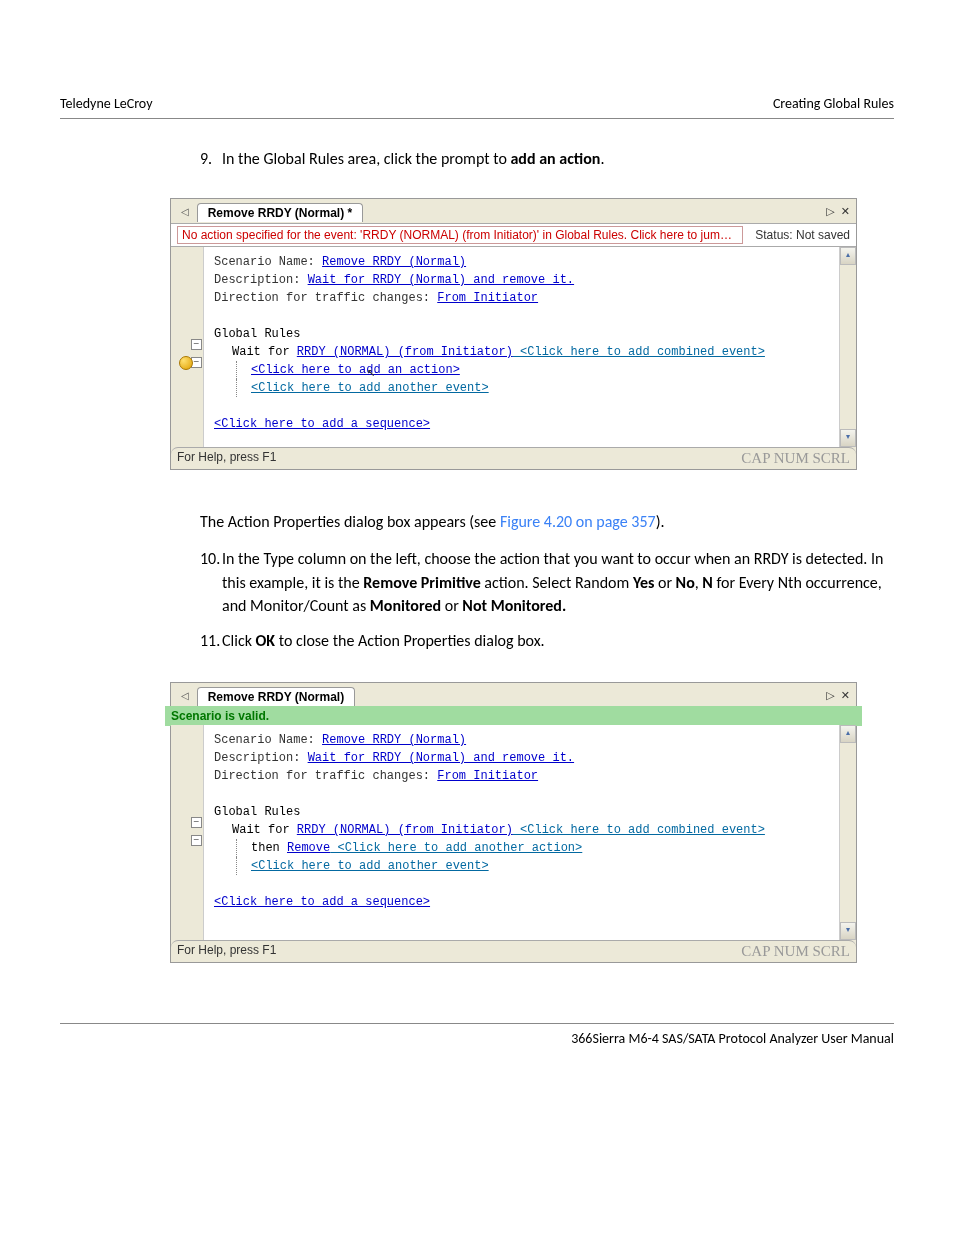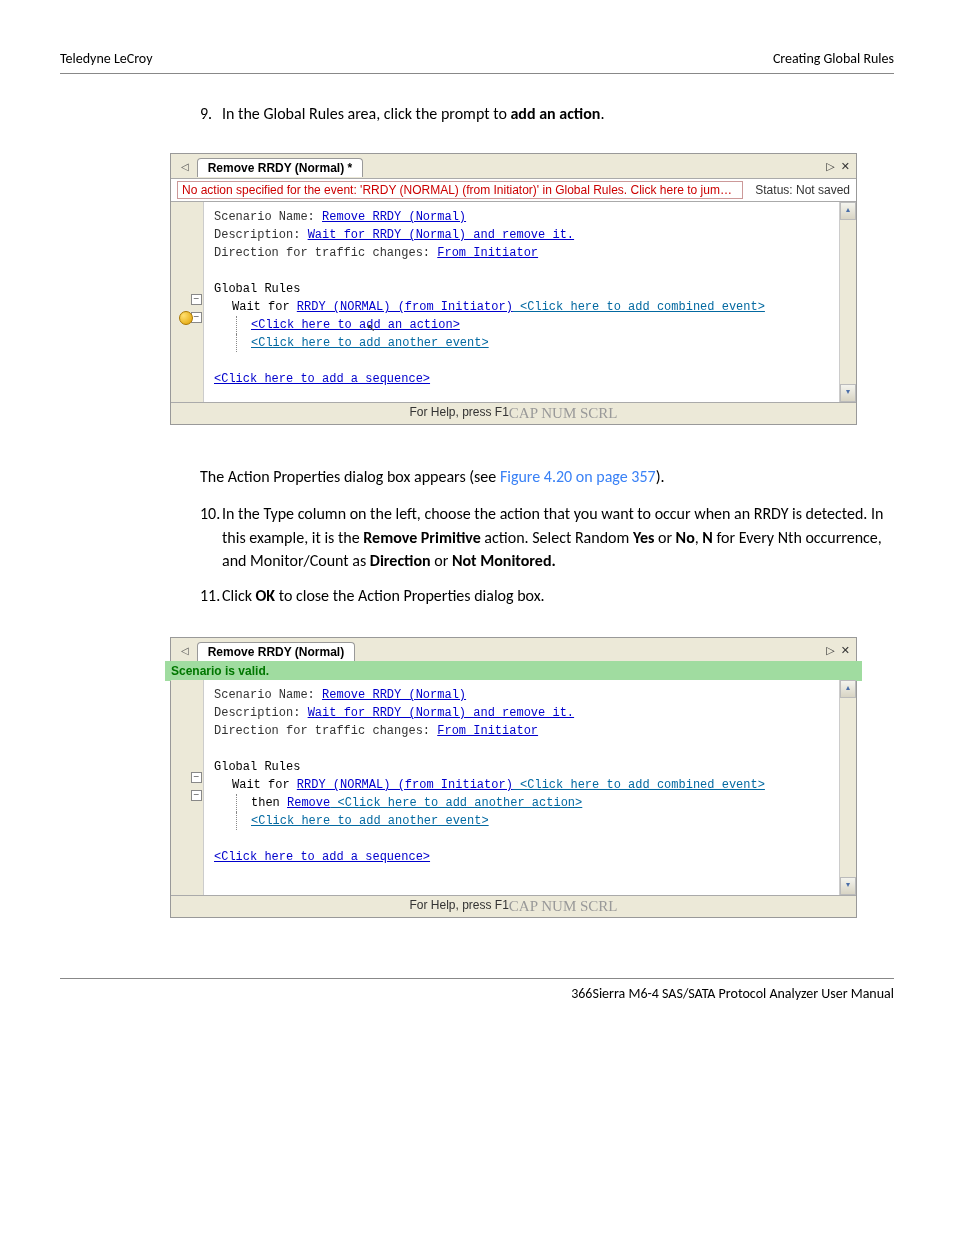--- a/index.html
+++ b/index.html
@@ -14,20 +14,21 @@
   .page {
     padding: 50px 60px 40px 60px;
   }
   .hdr {
     display: flex;
     justify-content: space-between;
     font-size: 14px;
     padding-bottom: 6px;
     border-bottom: 1px solid #888;
     margin-bottom: 28px;
+    margin-top: 45px;
   }
   .body-text {
     margin-left: 140px;
     margin-right: 10px;
     font-size: 16px;
     line-height: 1.45;
   }
   .num-item {
     display: flex;
     margin-bottom: 12px;
@@ -179,26 +180,27 @@
     line-height: 14px;
   }
   .scroll .track { flex: 1; }
   .cursor-icon {
     position: absolute;
     font-size: 14px;
     pointer-events: none;
   }
   .statusbar {
     display: flex;
-    justify-content: center;
+    justify-content: space-between;
     border-top: 1px solid #aaa;
     padding: 2px 6px;
     font-size: 12px;
     color: #333;
     background: #ece9d8;
+    border-radius: 7px;
   }
   .statusbar .caps {
     color: #999;
     font-size: 15px;
     font-family: Liberation Serif, serif;
   }
   .tree-line {
     border-left: 1px dotted #888;
     margin-left: 4px;
     padding-left: 14px;
@@ -282,21 +284,21 @@
   </div>
 
   <div class="body-text" style="margin-top:40px">
     <div style="margin-bottom:14px">
       <span>The Action Properties dialog box appears (see </span><span class="blue-link">Figure 4.20 on page 357</span><span>).</span>
     </div>
 
     <div class="num-item">
       <div class="n">10.</div>
       <div class="t">
-        <span>In the Type column on the left, choose the action that you want to occur when an RRDY is detected. In this example, it is the </span><b>Remove Primitive</b><span> action. Select Random </span><b>Yes</b><span> or </span><b>No</b><span>, </span><b>N</b><span> for Every Nth occurrence, and Monitor/Count as </span><b>Direction</b><span> or </span><b>Not Monitored.</b>
+        <span>In the Type column on the left, choose the action that you want to occur when an RRDY is detected. In this example, it is the </span><b>Remove Primitive</b><span> action. Select Random </span><b>Yes</b><span> or </span><b>No</b><span>, </span><b>N</b><span> for Every Nth occurrence, and Monitor/Count as </span><b>Monitored</b><span> or </span><b>Not Monitored.</b>
       </div>
     </div>
 
     <div class="num-item">
       <div class="n">11.</div>
       <div class="t">
         <span>Click </span><b>OK</b><span> to close the Action Properties dialog box.</span>
       </div>
     </div>
   </div>

